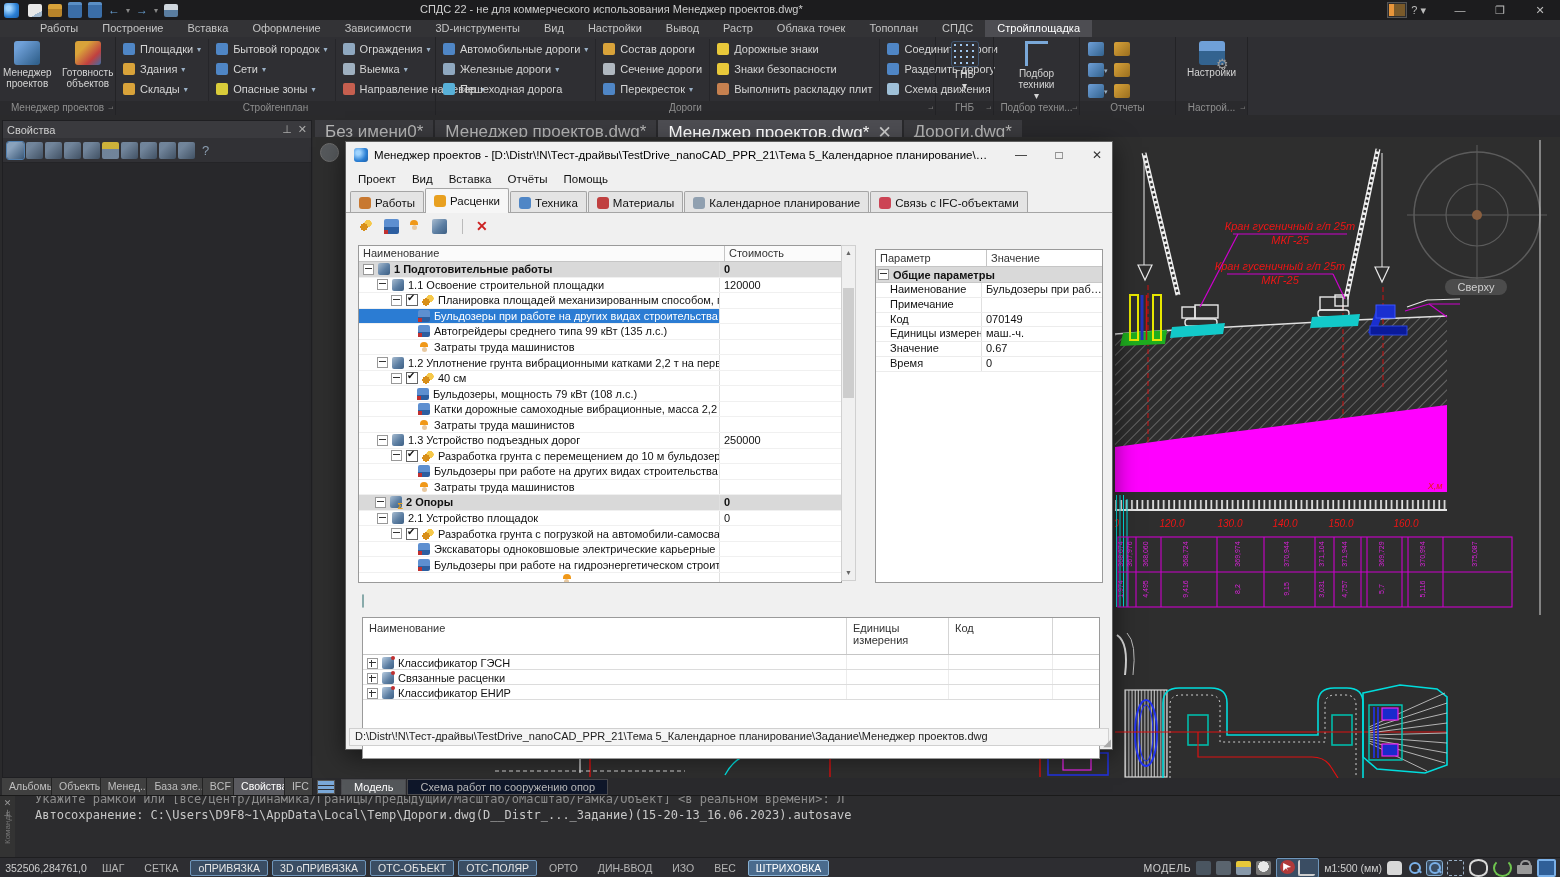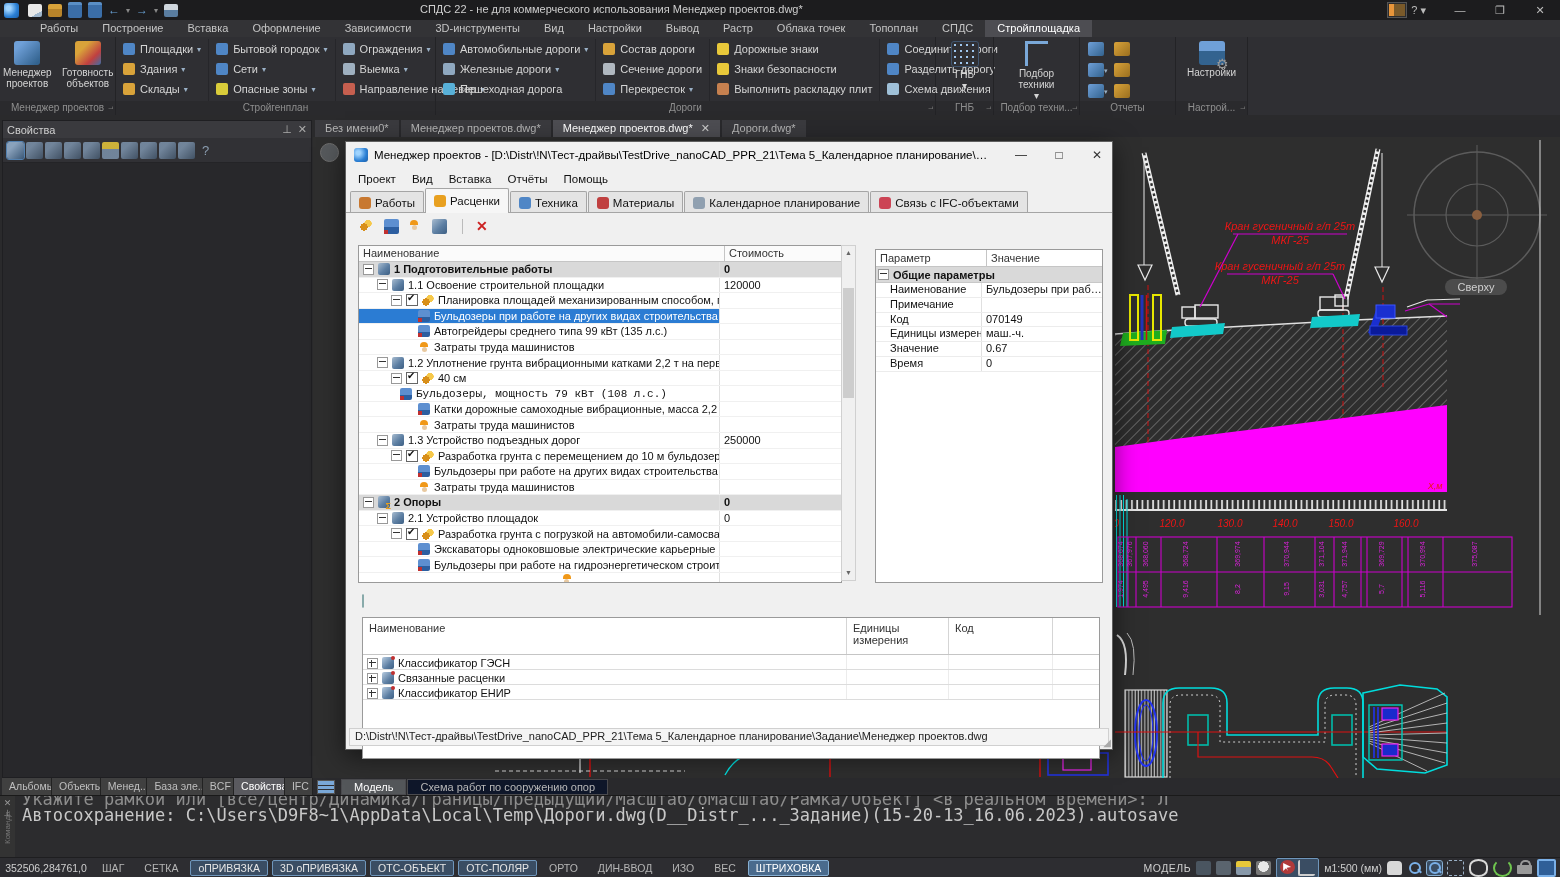--- a/index.html
+++ b/index.html
@@ -56,35 +56,35 @@
 .pico.sel{outline:1px solid #5a8fc6;background:linear-gradient(135deg,#9ab6d4 30%,#3d5f83 100%)}
 .pico.filter{background:linear-gradient(180deg,#e8c83a 40%,#7c93ac 40%)}
 .pico.help{background:none;color:#9ab0c6;font-size:13px;line-height:17px;text-align:center}
 #props-body{position:absolute;top:42px;bottom:0;left:0;right:0;background:#28282b}
 
 #dock-tabs{position:absolute;left:2px;top:778px;width:311px;height:17px;display:flex;background:#2a2a2d}
 .dtab{padding:2px 7px 0;border-right:1px solid #222;background:#404040;color:#bfbfbf;font-size:10.5px;white-space:nowrap;overflow:hidden}
 .dtab.active{background:#5a5a5f;color:#fff}
 
 #doc-tabs{position:absolute;left:315px;top:120px;width:1245px;height:17px;display:flex;background:#29292c}
-.doctab{padding:2px 10px 0;margin-right:2px;background:#3a3a3e;color:#b5b5b5;font-size:11px;white-space:nowrap}
+.doctab{padding:2px 10px 0;margin-right:2px;background:#3a3a3e;color:#b5b5b5;font-size:17px;white-space:nowrap}
 .doctab.active{background:#4d4d52;color:#fff}
 .doctab .x{margin-left:8px;color:#ccc}
 
 #draw-area{position:absolute;left:313px;top:137px;width:1247px;height:641px;background:#2e2e2e;overflow:hidden}
 #collapse-btn{position:absolute;left:320px;top:143px;width:17px;height:17px;border-radius:50%;background:#56595c;border:1px solid #6d6d6d}
 
 #model-tabs{position:absolute;left:313px;top:778px;width:1247px;height:17px;background:#2a2a2d;display:flex;align-items:center}
 #sheet-sel-icon{width:16px;height:12px;margin:0 6px 0 4px;background:linear-gradient(#7aa8d8 30%,#2f2f33 30%,#2f2f33 40%,#7aa8d8 40%,#7aa8d8 65%,#2f2f33 65%,#2f2f33 75%,#7aa8d8 75%);border:1px solid #555}
 .mtab{padding:1px 12px;margin-right:1px;font-size:11px;white-space:nowrap;color:#b8b8b8;background:#0f172a;border:1px solid #4a4a4e}
 .mtab.active{background:#54575a;color:#fff}
 
 #cmd{position:absolute;left:0;top:795px;width:1560px;height:62px;background:#2c2c2e;border-top:1px solid #1a1a1a;overflow:hidden}
 #cmd-strip{position:absolute;left:0;top:0;width:15px;height:62px;background:#333;color:#999;text-align:center}
-#cmd-lines{position:absolute;left:22px;top:-4px;right:4px;font-family:"DejaVu Sans Mono",monospace;font-size:17px;line-height:15.5px;white-space:nowrap}
+#cmd-lines{position:absolute;left:35px;top:-4px;right:4px;font-family:"DejaVu Sans Mono",monospace;font-size:12px;line-height:15.5px;white-space:nowrap}
 #cmd-lines .l0{color:#8d8d8d}
 #cmd-lines .l{color:#c8c8c8}
 
 #statusbar{position:absolute;left:0;top:857px;width:1560px;height:20px;background:#2d2d31;border-top:1px solid #1e1e20;display:flex;align-items:center;font-size:10.5px}
 #coords{width:92px;text-align:center;color:#cfcfcf}
 .tog{margin:0 2px;padding:1px 7px;color:#b5b5b5;white-space:nowrap;border:1px solid rgba(0,0,0,0);border-radius:2px}
 .tog.active{border-color:#6f96bb;background:#3a4d63;color:#e5e5e5}
 .tog.filled{background:#4a6b8d;border-color:#85aed2;color:#fff}
 #sb-right{position:absolute;right:4px;top:0;height:20px;display:flex;align-items:center;gap:5px}
 #sb-model{color:#cfcfcf;letter-spacing:.5px}
@@ -801,21 +801,21 @@
             <div class="trow">
               <div class="nc" style="padding-left: 32px;">
                 <span class="xp"></span>
                 <span class="cb"></span>
                 <span class="ti ti-rate"></span>
                 <span>40 см</span>
               </div>
               <div class="vc"></div>
             </div>
             <div class="trow">
-              <div class="nc" style="padding-left: 41px; font-family: Liberation Mono, monospace;">
+              <div class="nc" style="padding-left: 58px;">
                 <span class="ti ti-machine"></span>
                 <span>Бульдозеры, мощность 79 кВт (108 л.с.)</span>
               </div>
               <div class="vc"></div>
             </div>
             <div class="trow">
               <div class="nc" style="padding-left: 59px;">
                 <span class="ti ti-machine"></span>
                 <span>Катки дорожные самоходные вибрационные, масса 2,2 т</span>
               </div>
@@ -853,21 +853,21 @@
               <div class="vc"></div>
             </div>
             <div class="trow">
               <div class="nc" style="padding-left: 59px;">
                 <span class="ti ti-worker"></span>
                 <span>Затраты труда машинистов</span>
               </div>
               <div class="vc"></div>
             </div>
             <div class="trow shade">
-              <div class="nc" style="padding-left: 4px;">
+              <div class="nc" style="padding-left: 16px;">
                 <span class="xp"></span>
                 <span class="ti ti-sum"></span>
                 <span>2 Опоры</span>
               </div>
               <div class="vc">0</div>
             </div>
             <div class="trow">
               <div class="nc" style="padding-left: 18px;">
                 <span class="xp"></span>
                 <span class="ti ti-section"></span>

